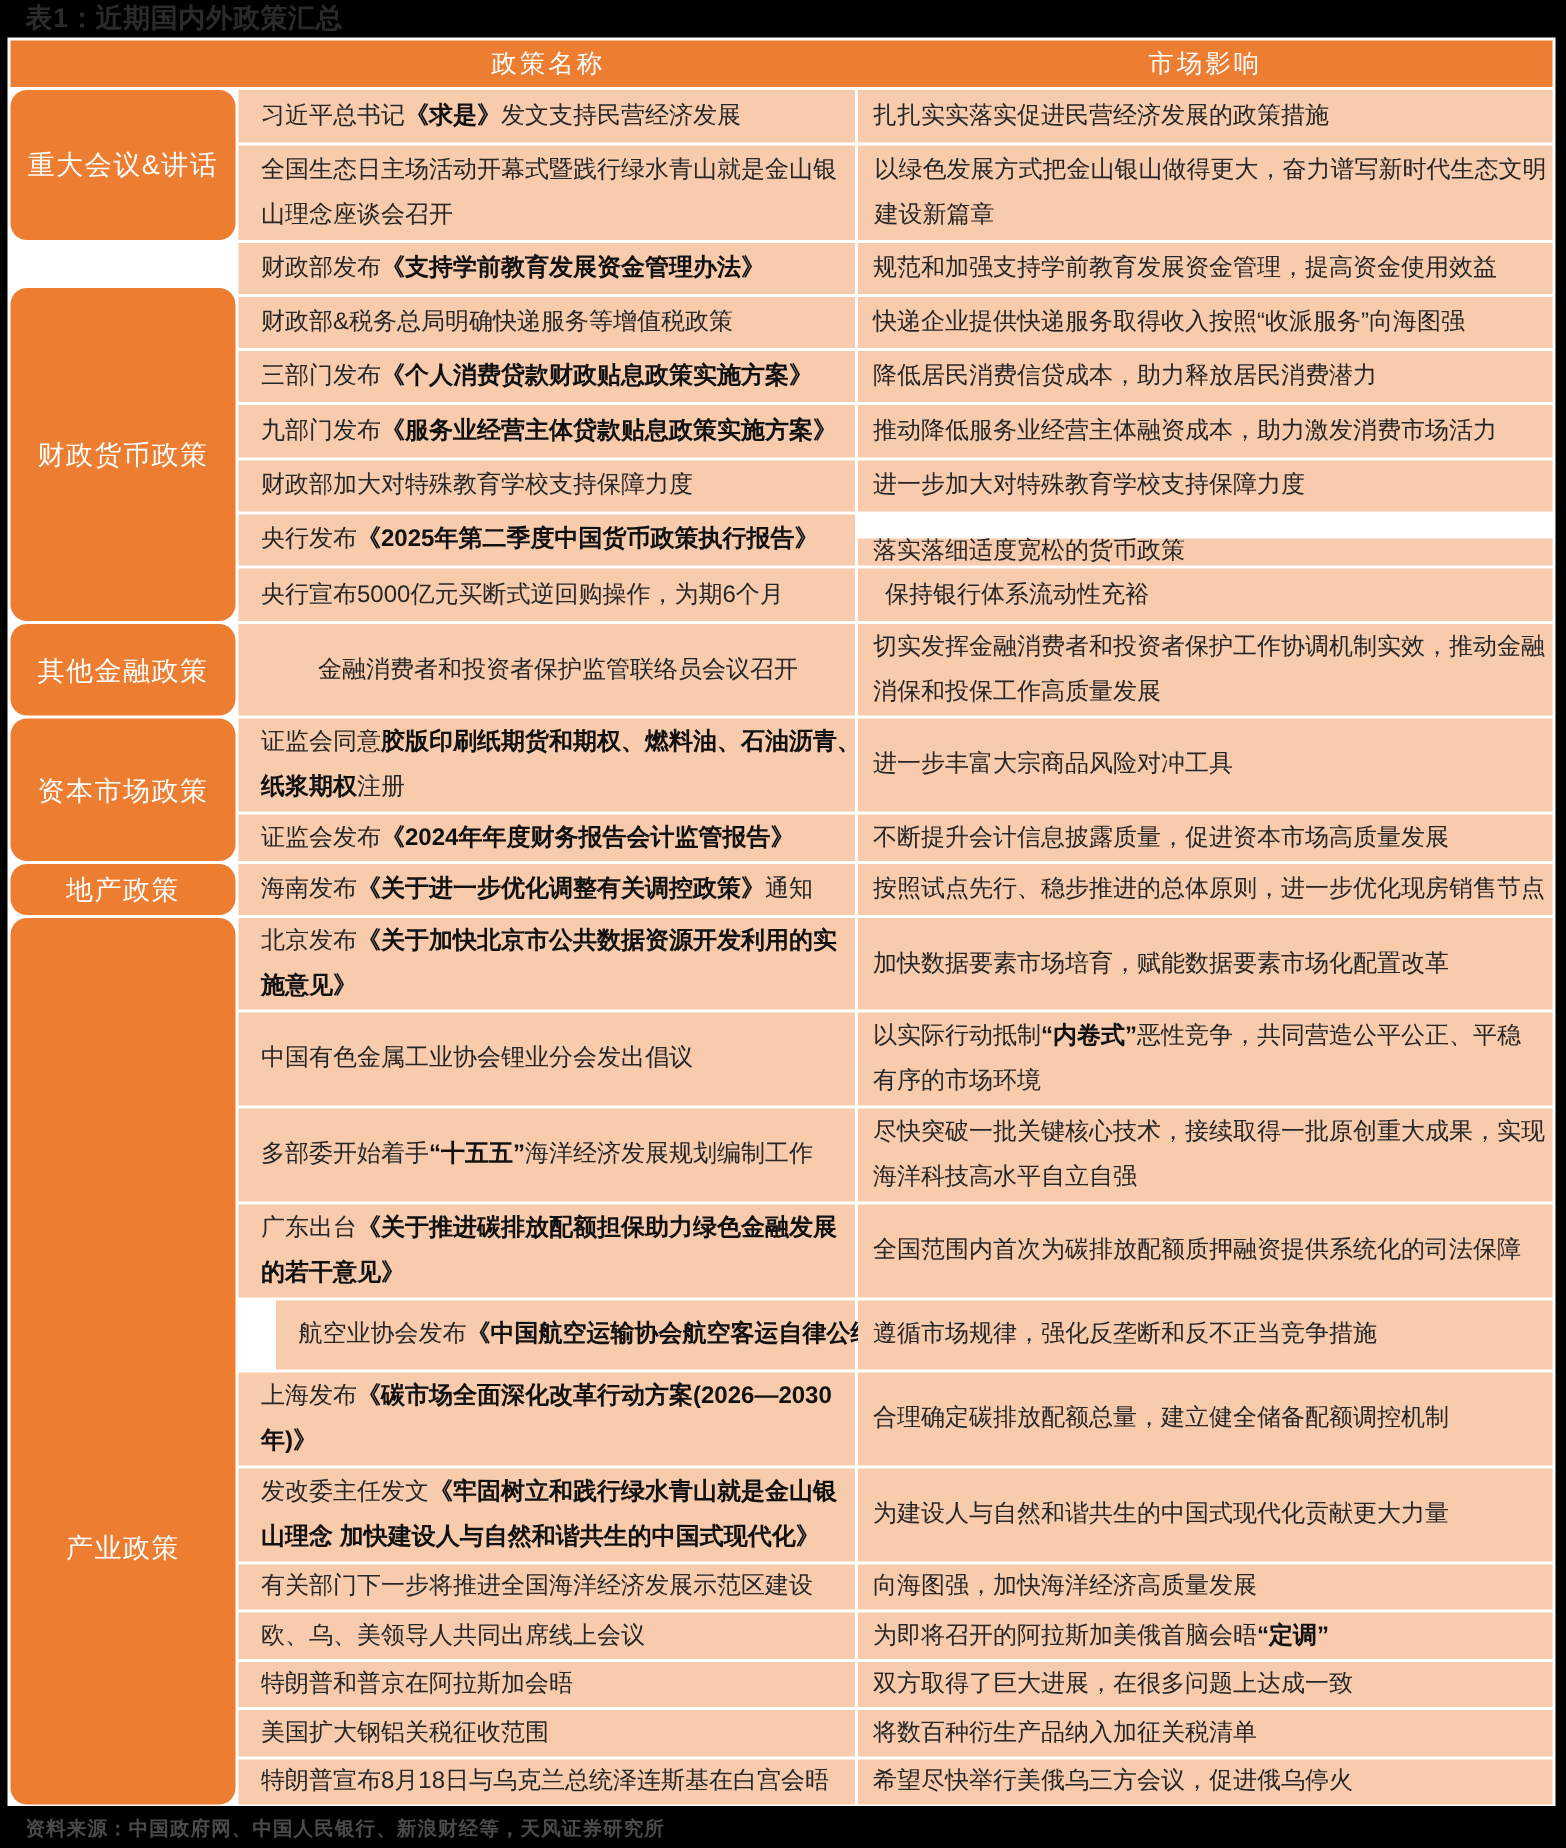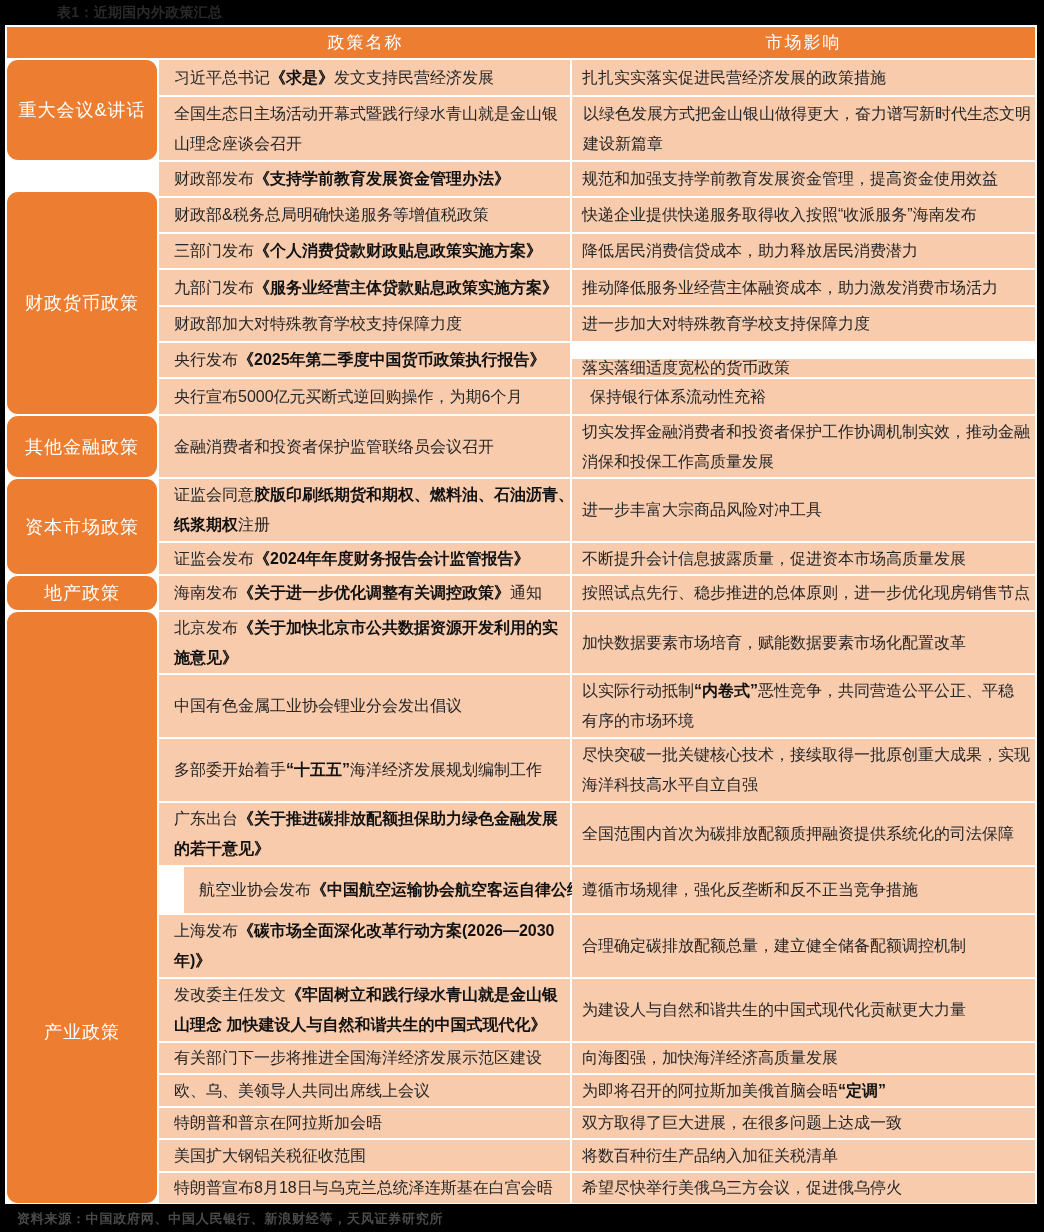--- a/index.html
+++ b/index.html
@@ -15,23 +15,23 @@
   }
   html, body { margin: 0; padding: 0; }
   body {
     width: 1044px; height: 1232px;
     background: var(--page-bg);
     position: relative; overflow: hidden;
     font-family: "Liberation Sans", "DejaVu Sans", sans-serif;
   }
   .title {
     position: absolute; left: 17px; top: 1px;
-    font-size: 14px; line-height: 22px; font-weight: bold;
+    font-size: 18px; line-height: 22px; font-weight: bold;
     letter-spacing: 0.3px;
-    color: var(--title-text); white-space: nowrap; margin-left: 40px;
+    color: var(--title-text); white-space: nowrap;
   }
   .grid {
     position: absolute; left: 5px; top: 25px;
     width: 1032px; height: 1179px;
     box-sizing: border-box; padding: 2px;
     background: var(--grid-line);
     display: grid;
     grid-template-columns: 150px 411px 463px;
     grid-template-rows: 31px 35px 63px 34px 34px 34px 35px 34px 34px 35px 61px 62px 31px 34px 61px 62px 62px 62px 46px 62px 62px 30px 31px 30px 31px 1fr;
     column-gap: 2px; row-gap: 2px;
@@ -121,21 +121,21 @@
         <div class="line"><span class="seg">规范和加强支持学前教育发展资金管理，提高资金使用效益</span></div>
       </div>
     </div>
     <div class="cell body-cell policy-cell" style="grid-area: 5 / 2;">
       <div class="cell-text">
         <div class="line"><span class="seg">财政部&amp;税务总局明确快递服务等增值税政策</span></div>
       </div>
     </div>
     <div class="cell body-cell impact-cell" style="grid-area: 5 / 3;">
       <div class="cell-text">
-        <div class="line"><span class="seg">快递企业提供快递服务取得收入按照“收派服务”海南发布</span></div>
+        <div class="line"><span class="seg">快递企业提供快递服务取得收入按照“收派服务”向海图强</span></div>
       </div>
     </div>
     <div class="cell body-cell policy-cell" style="grid-area: 6 / 2;">
       <div class="cell-text">
         <div class="line"><span class="seg">三部门发布</span><span class="seg seg-bold">《个人消费贷款财政贴息政策实施方案》</span></div>
       </div>
     </div>
     <div class="cell body-cell impact-cell" style="grid-area: 6 / 3;">
       <div class="cell-text">
         <div class="line"><span class="seg">降低居民消费信贷成本，助力释放居民消费潜力</span></div>
@@ -177,21 +177,21 @@
       </div>
     </div>
     <div class="cell body-cell impact-cell" style="grid-area: 10 / 3; padding-left: 18px;">
       <div class="cell-text">
         <div class="line"><span class="seg">保持银行体系流动性充裕</span></div>
       </div>
     </div>
     <div class="cell category-cell" data-section-index="2" style="grid-area: 11 / 1 / span 1;">
       <span>其他金融政策</span>
     </div>
-    <div class="cell body-cell policy-cell" style="grid-area: 11 / 2;">
+    <div class="cell body-cell policy-cell" style="grid-area: 11 / 2; justify-content: center;">
       <div class="cell-text">
         <div class="line"><span class="seg">金融消费者和投资者保护监管联络员会议召开</span></div>
       </div>
     </div>
     <div class="cell body-cell impact-cell" style="grid-area: 11 / 3;">
       <div class="cell-text">
         <div class="line"><span class="seg">切实发挥金融消费者和投资者保护工作协调机制实效，推动金融</span></div>
         <div class="line"><span class="seg">消保和投保工作高质量发展</span></div>
       </div>
     </div>

